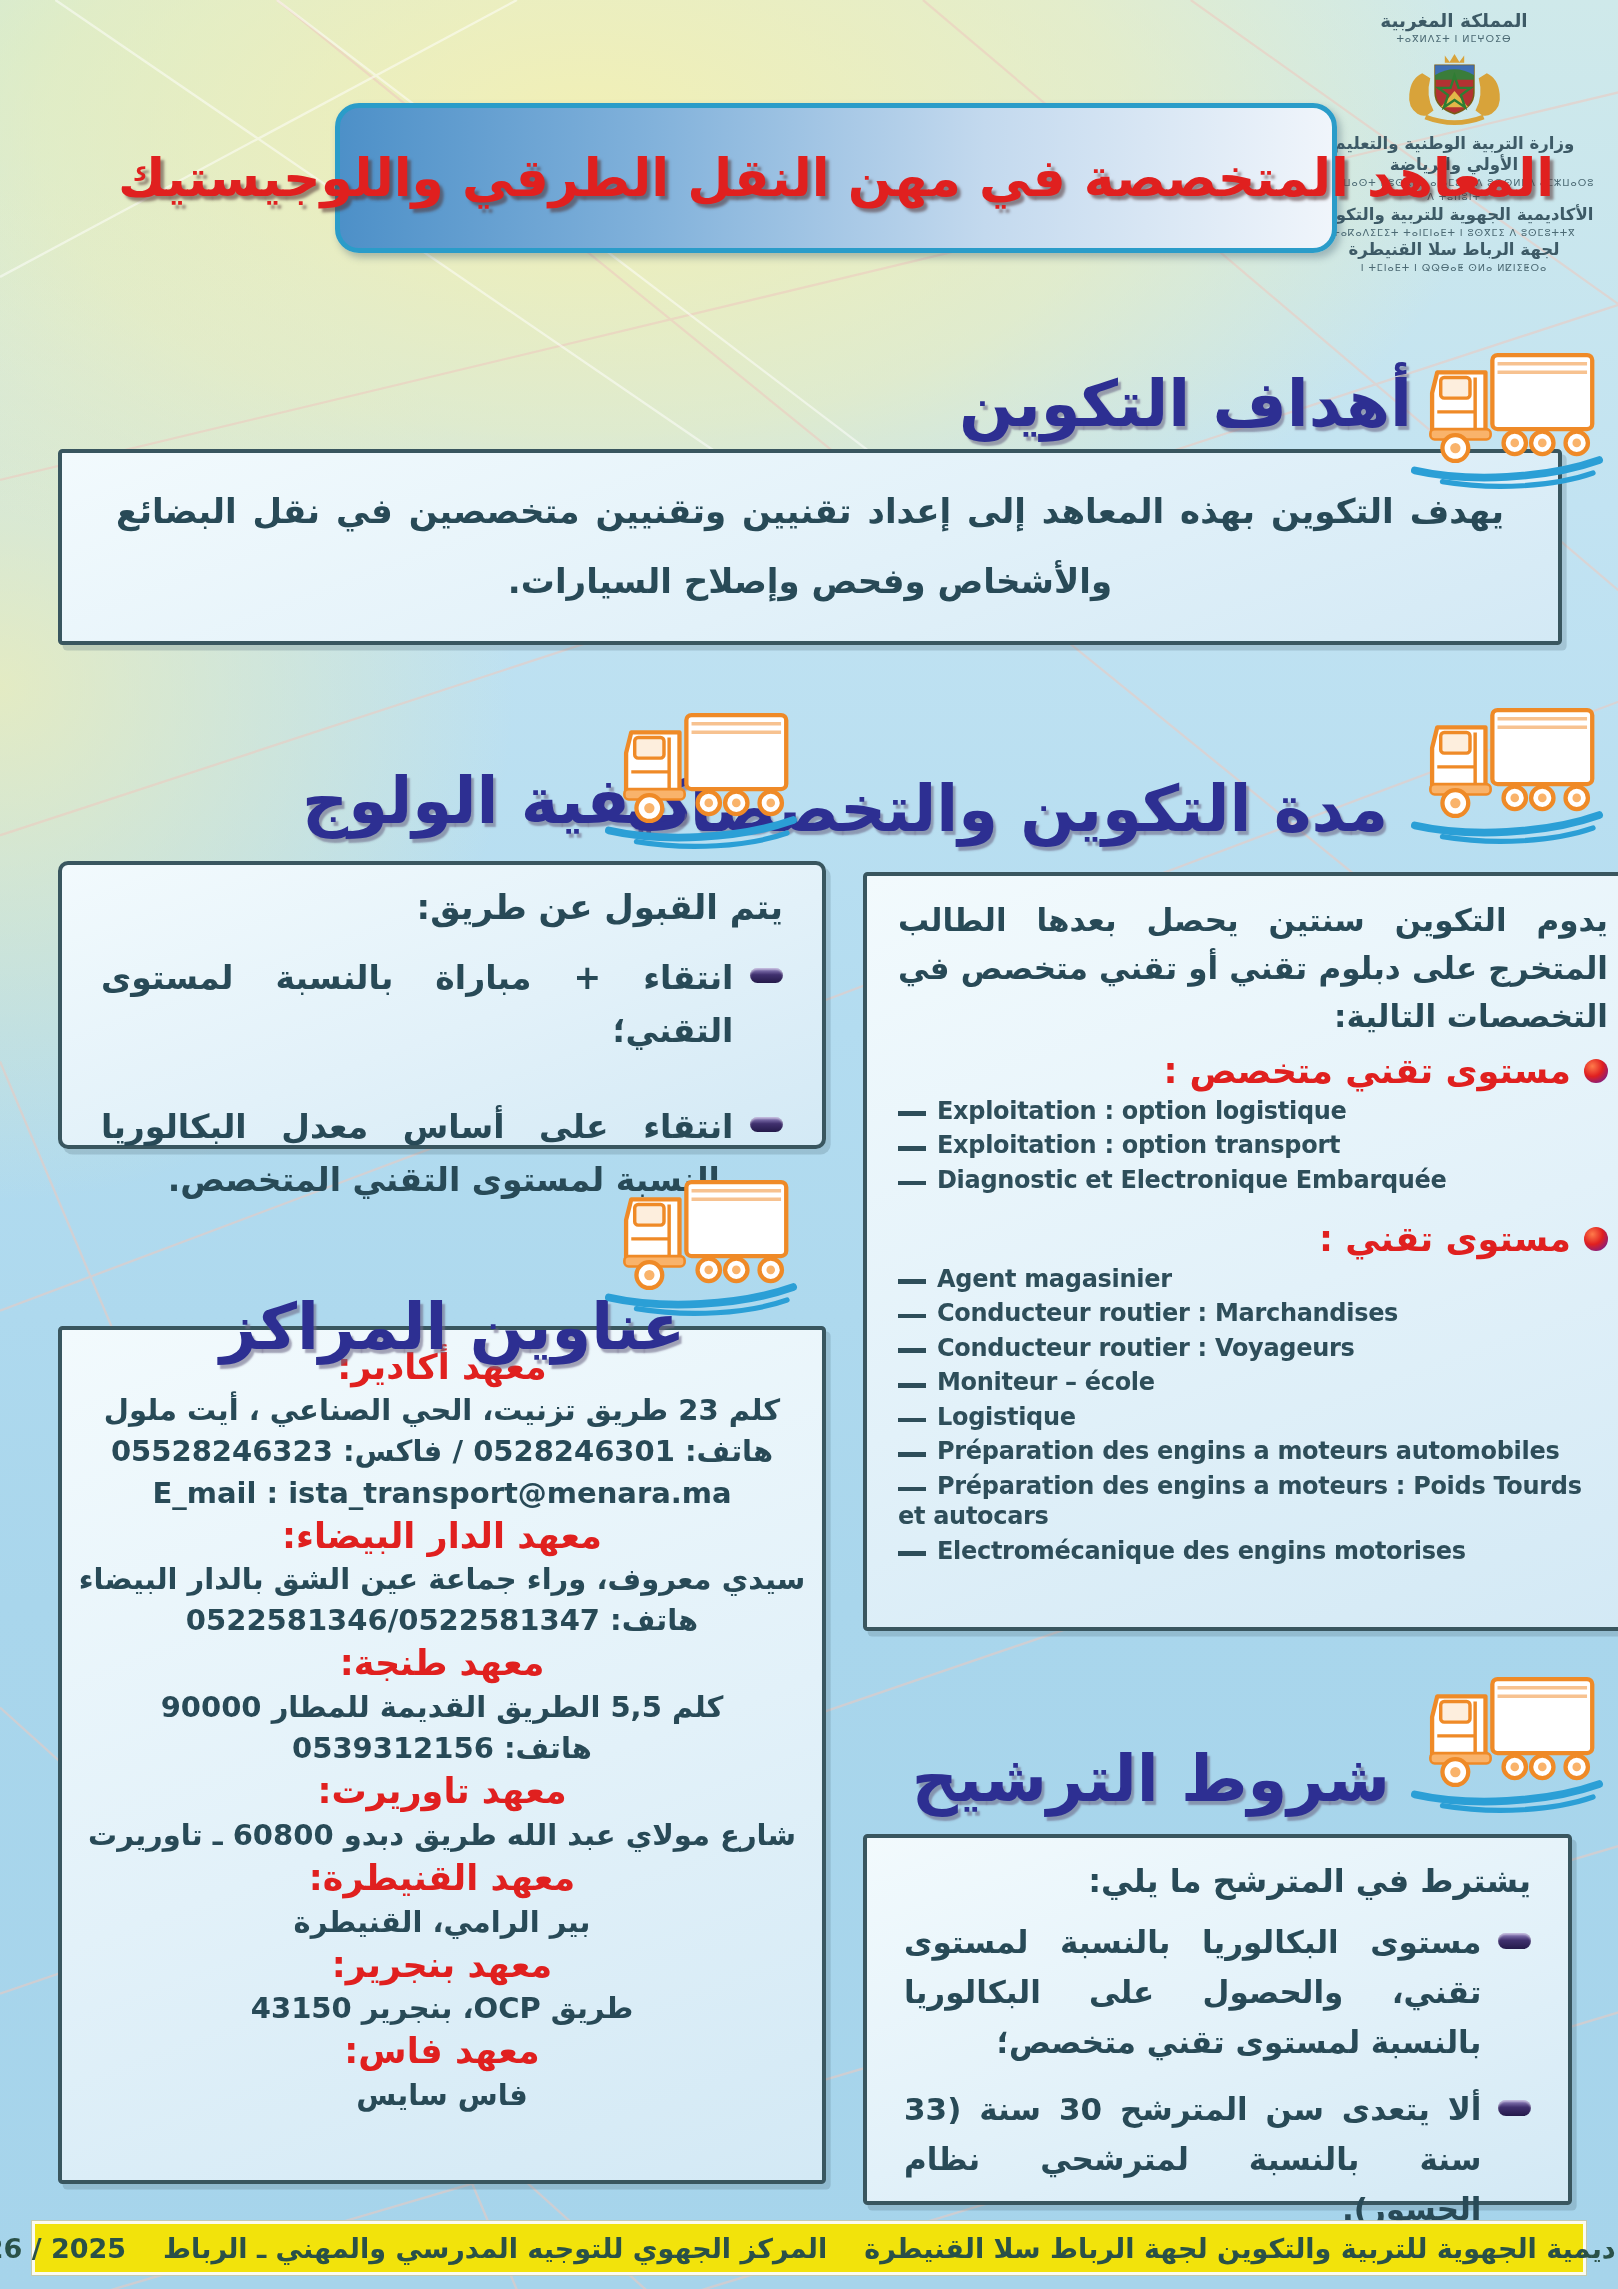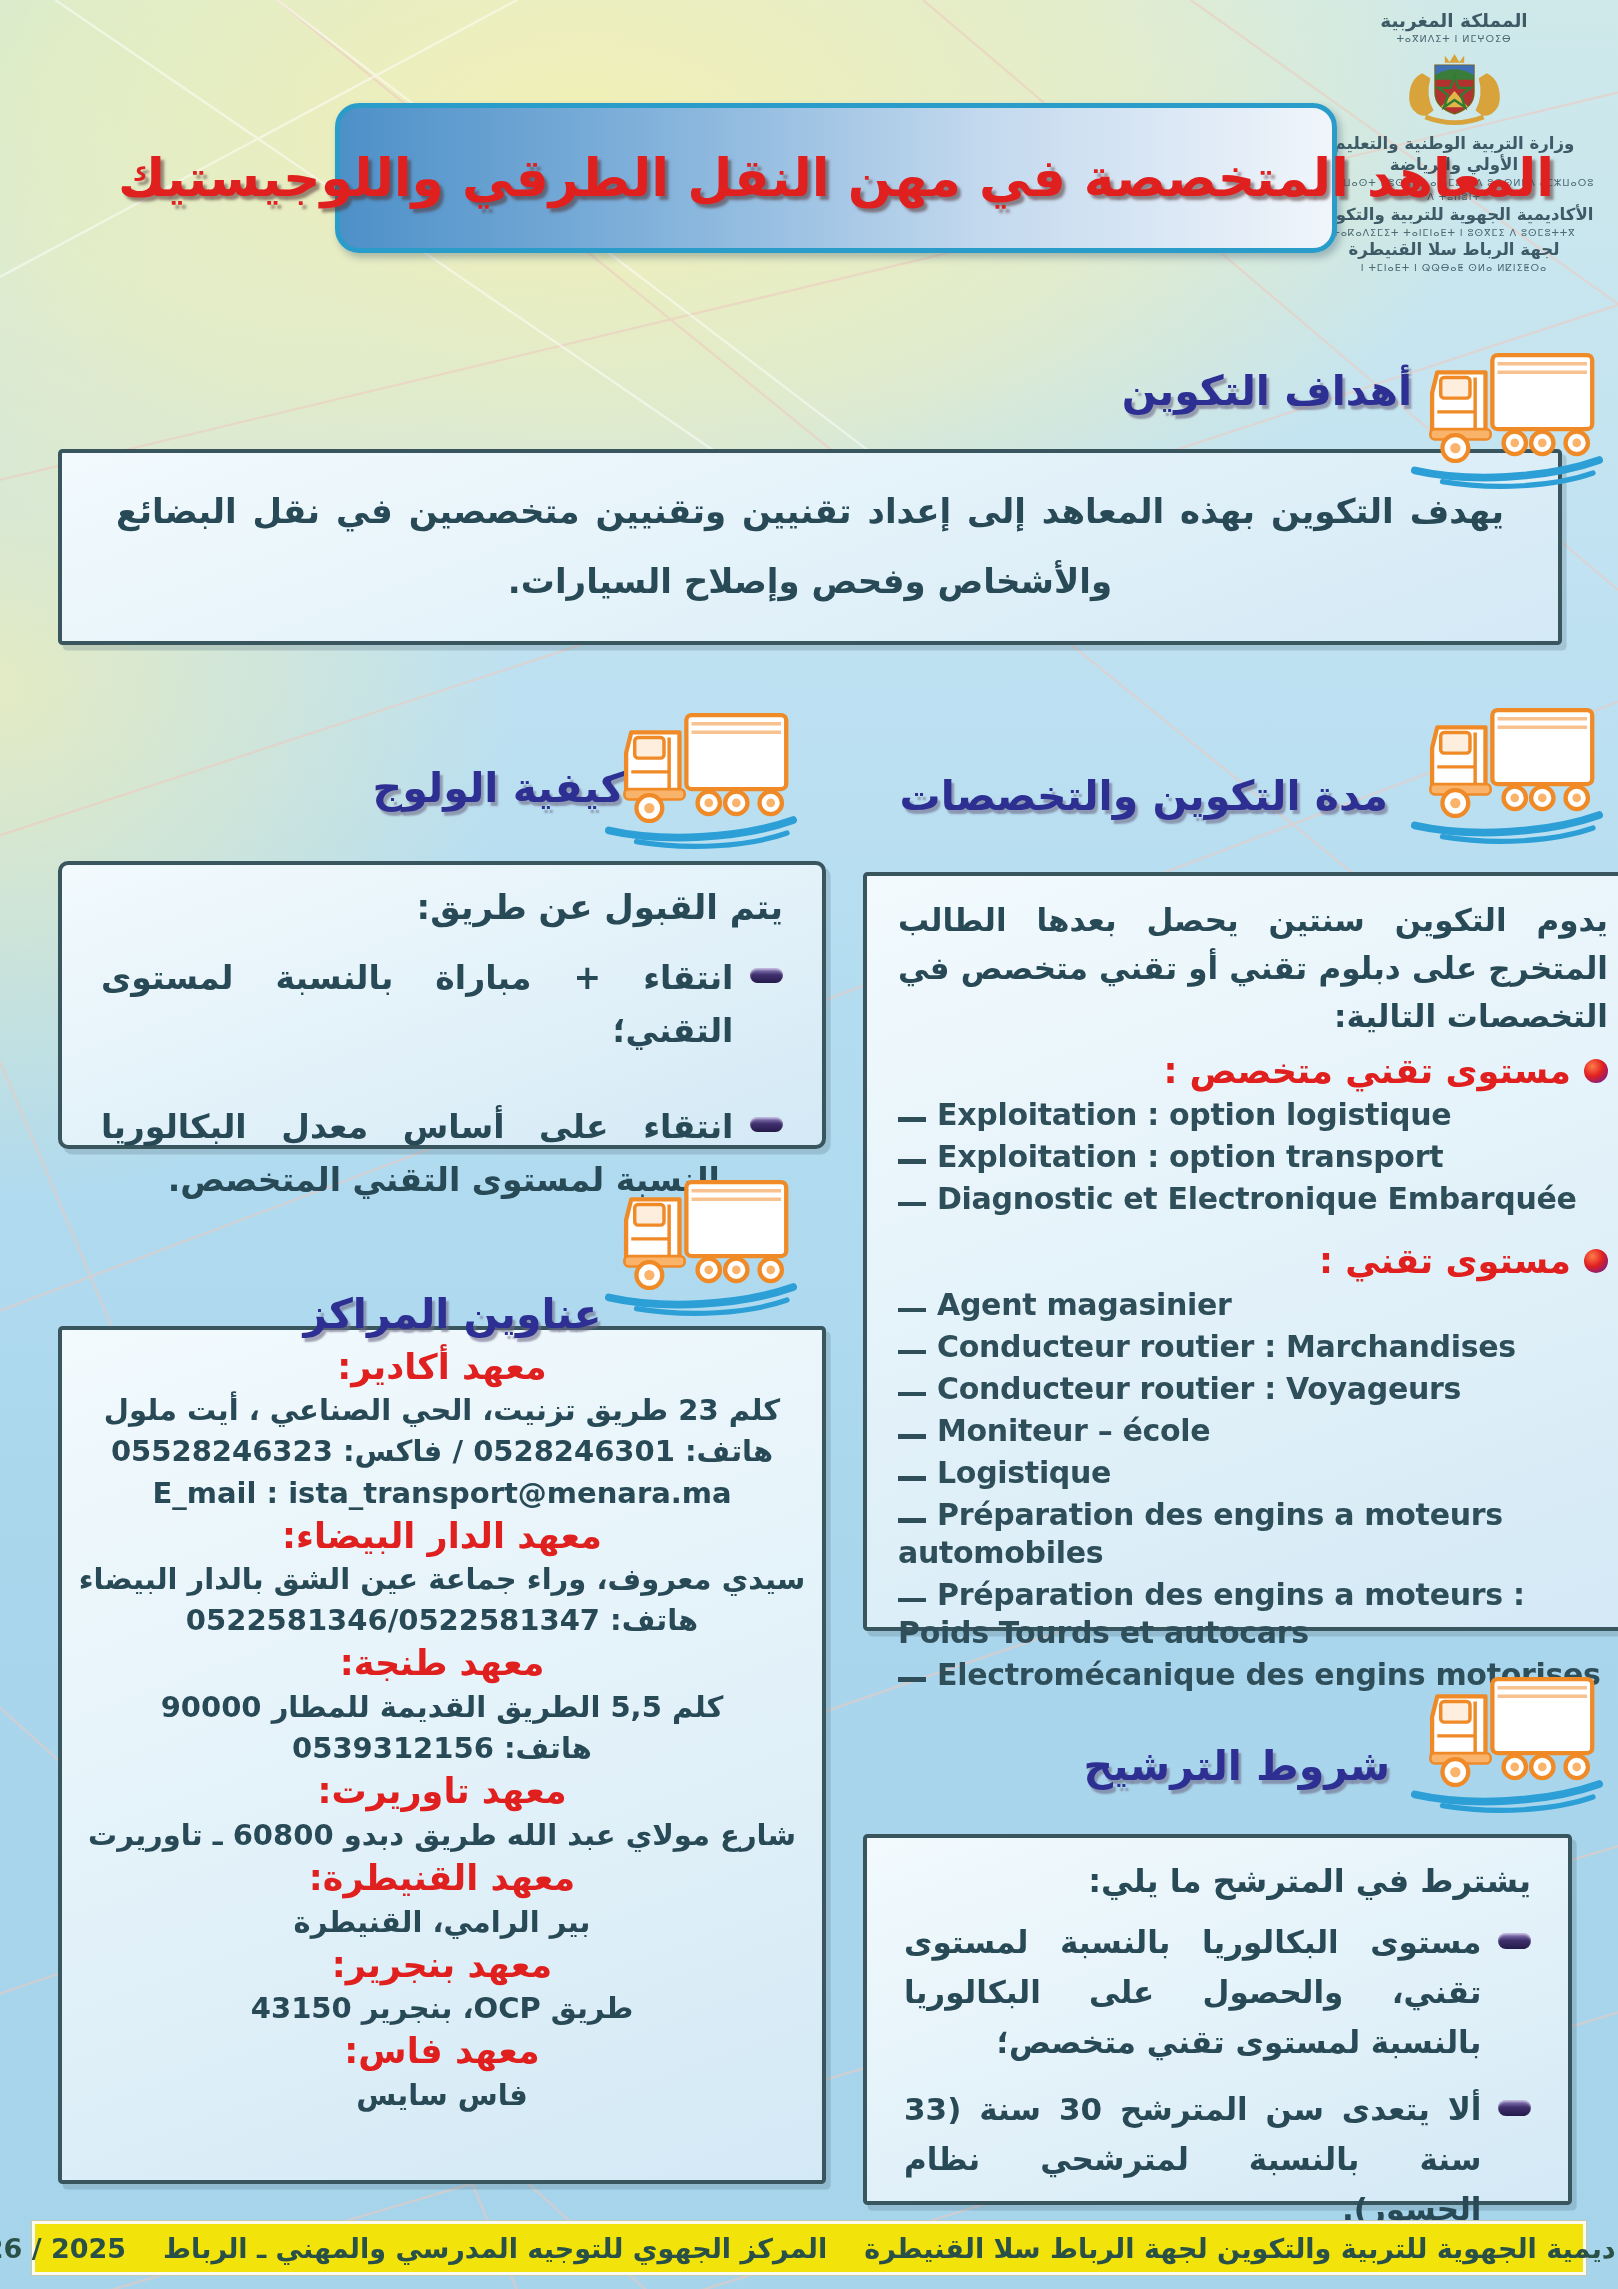--- a/index.html
+++ b/index.html
@@ -26,21 +26,21 @@
     position:absolute;left:335px;top:103px;width:992px;height:140px;z-index:2;
     border:5.5px solid #2a9cc9;border-radius:24px;
     background:linear-gradient(90deg,#4d90c8 0%,#7fb0da 30%,#c3d9ee 65%,#f0f5fb 100%);
     display:flex;align-items:center;justify-content:center;direction:rtl;
     box-shadow:3.7px 4.6px 7.4px rgba(60,90,110,.35);
   }
   .title-text{color:#e0201f;font-size:52px;font-weight:bold;white-space:nowrap;
     text-shadow:3.7px 3.7px 2.8px rgba(80,50,50,.55);}
 
   
-  .sec-head{position:absolute;z-index:3;color:#2d2f92;font-size:41px;font-weight:bold;white-space:nowrap;
+  .sec-head{position:absolute;z-index:3;color:#2d2f92;font-size:64px;font-weight:bold;white-space:nowrap;
     text-shadow:2.8px 3.7px 1.8px rgba(110,105,135,.6);direction:rtl;}
 
   .truck{position:absolute;z-index:4;}
 
   
   .box{position:absolute;z-index:2;box-sizing:border-box;
     background:linear-gradient(160deg,#f2fafd 0%,#e2f1f9 55%,#d3e9f5 100%);
     border:4.6px solid #39565f;border-radius:4.6px;
     box-shadow:4.6px 5.5px 0 rgba(70,95,110,.22);}
   .b-objectives{left:58px;top:449px;width:1504px;height:196px;padding:24px 54px;}
@@ -57,21 +57,21 @@
   .li-text{font-size:33px;line-height:1.62;text-align:justify;flex:1;}
   .pill{flex:0 0 auto;width:33px;height:15.7px;border-radius:8.3px;margin-top:16.6px;
     background:linear-gradient(180deg,#9a8cc8 0%,#40306e 45%,#241a4a 100%);
     box-shadow:inset 0 1.8px 1.8px rgba(255,255,255,.45);}
 
   .dur-intro{font-size:31px;line-height:1.55;text-align:justify;margin:0;}
   .level-row{display:flex;direction:rtl;align-items:center;gap:13px;margin:11px 0 3.7px 0;}
   .sphere{flex:0 0 auto;width:24px;height:24px;border-radius:50%;
     background:radial-gradient(circle at 35% 30%,#ff7b4a 0%,#e02020 45%,#7a1d8a 85%,#3a1a6e 100%);}
   .level-label{color:#e0201f;font-size:35px;font-weight:bold;}
-  .fr-item{direction:ltr;text-align:left;color:#2e4e5a;font-size:30px;font-weight:bold;
+  .fr-item{direction:ltr;text-align:left;color:#2e4e5a;font-size:24px;font-weight:bold;
     line-height:1.25;margin:4.6px 0;letter-spacing:-0.3px;}
   .fr-dash{display:inline-block;width:28px;height:4.6px;background:#2e4e5a;margin-right:11px;margin-bottom:2.8px;}
 
   .inst-name{color:#e0201f;font-size:35px;font-weight:bold;text-align:center;direction:rtl;margin:13px 0 3.7px 0;}
   .inst-name:first-child{margin-top:1.8px;}
   .inst-line{color:#284a57;font-size:29px;font-weight:bold;text-align:center;direction:rtl;line-height:1.42;}
 
   .cond-intro{font-size:32px;margin:0 0 5.5px 0;text-align:right;}
   .cond-text{font-size:31px;line-height:1.62;}
   .b-conditions .li-row{margin-top:16.6px;}

